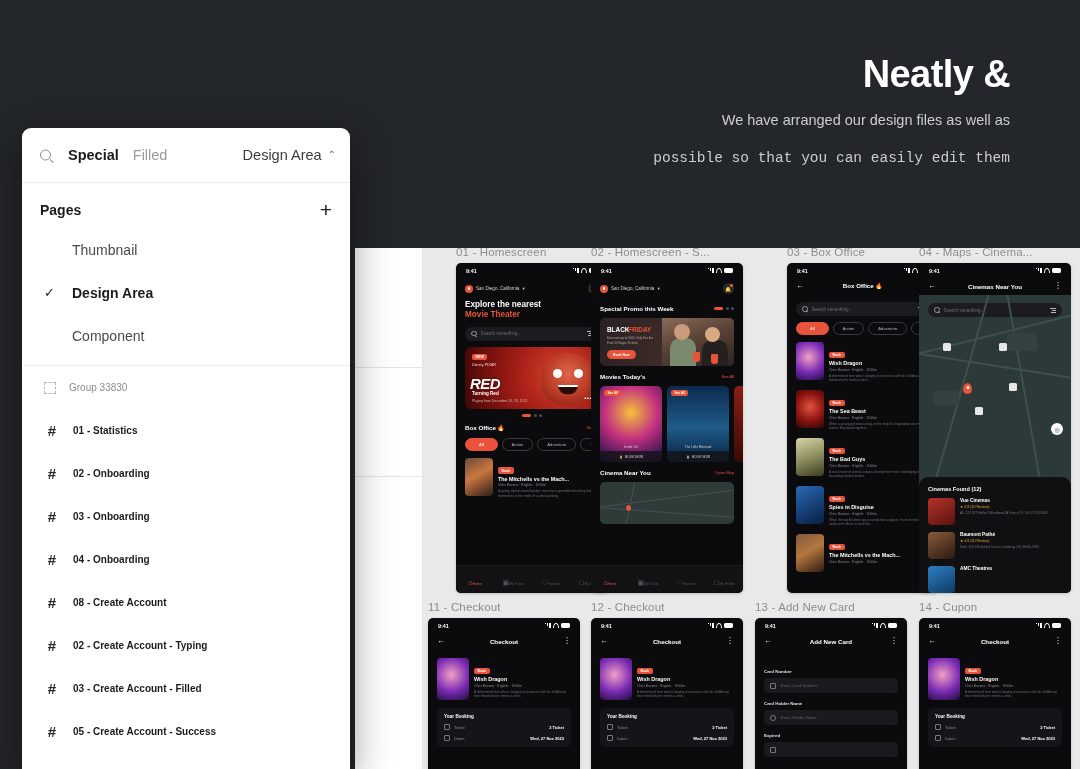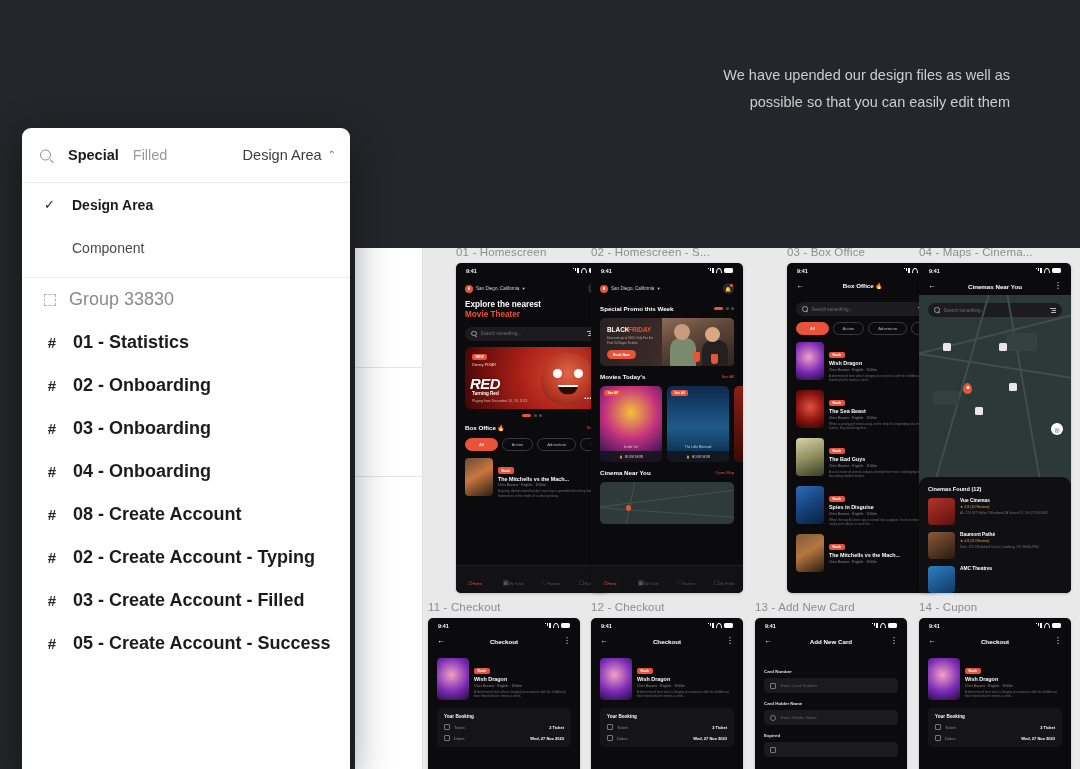--- a/index.html
+++ b/index.html
@@ -313,21 +313,21 @@
     padding-left:22px;
   }
   .layer-item .glyph{
     width:16px; text-align:center; font-size:15px; color:#2b2b2b;
     font-weight:bold; line-height:1;
   }
   .layer-item .glyph.grp{
     width:12px; height:12px; border:1.4px dashed #b4b4b4; border-radius:1px;
     font-size:0;
   }
-  .layer-item .name{ font-size:18px; color:#1b1b1b; font-weight:bold;text-align:center; }
+  .layer-item .name{ font-size:10px; color:#1b1b1b; font-weight:bold;text-align:center; }
   .layer-item.muted .name{ color:#8a8a8a; font-weight:normal; }
 </style>
 </head>
 <body>
 
 <div id="canvas-board">
 
   <div id="left-panel-peek">
     <div id="peek-header">
       <span class="ptxt">Area</span>
@@ -840,37 +840,46 @@
       </div>
     </div>
   </div>
 
 </div>
 
 <div id="dark-overlay">
   <div id="dark-top"></div>
   <div id="dark-left"></div>
   <div id="headline-block">
-    <div class="sub">We have upended our design files as well as</div>
-    <div class="sub" style="margin-top:4px;">possible so that you can easily edit them</div>
+    <div class="hl">Neatly &amp;</div>
+    <div class="sub">We have arranged our design files as well as</div>
+    <div class="sub" style="margin-top:15px;font-family:Liberation Mono, monospace;">possible so that you can easily edit them</div>
   </div>
 </div>
 
 <div id="layers-panel">
   <div id="lp-tabs">
     <span id="lp-search-icon"></span>
     <span class="lp-tab active" id="lp-tab-layers">Special</span>
     <span class="lp-tab">Filled</span>
     <span id="lp-right">
       <span class="nm">Design Area</span>
       <span class="cv">⌃</span>
     </span>
   </div>
 
-
+  <div id="lp-pages-head">
+    <span class="t">Pages</span>
+    <span class="plus">+</span>
+  </div>
+
+  <div class="page-item">
+    <span class="chk"></span>
+    <span class="lbl">Thumbnail</span>
+  </div>
   <div class="page-item sel">
     <span class="chk">✓</span>
     <span class="lbl">Design Area</span>
   </div>
   <div class="page-item">
     <span class="chk"></span>
     <span class="lbl">Component</span>
   </div>
 
   <div id="lp-divider"></div>

